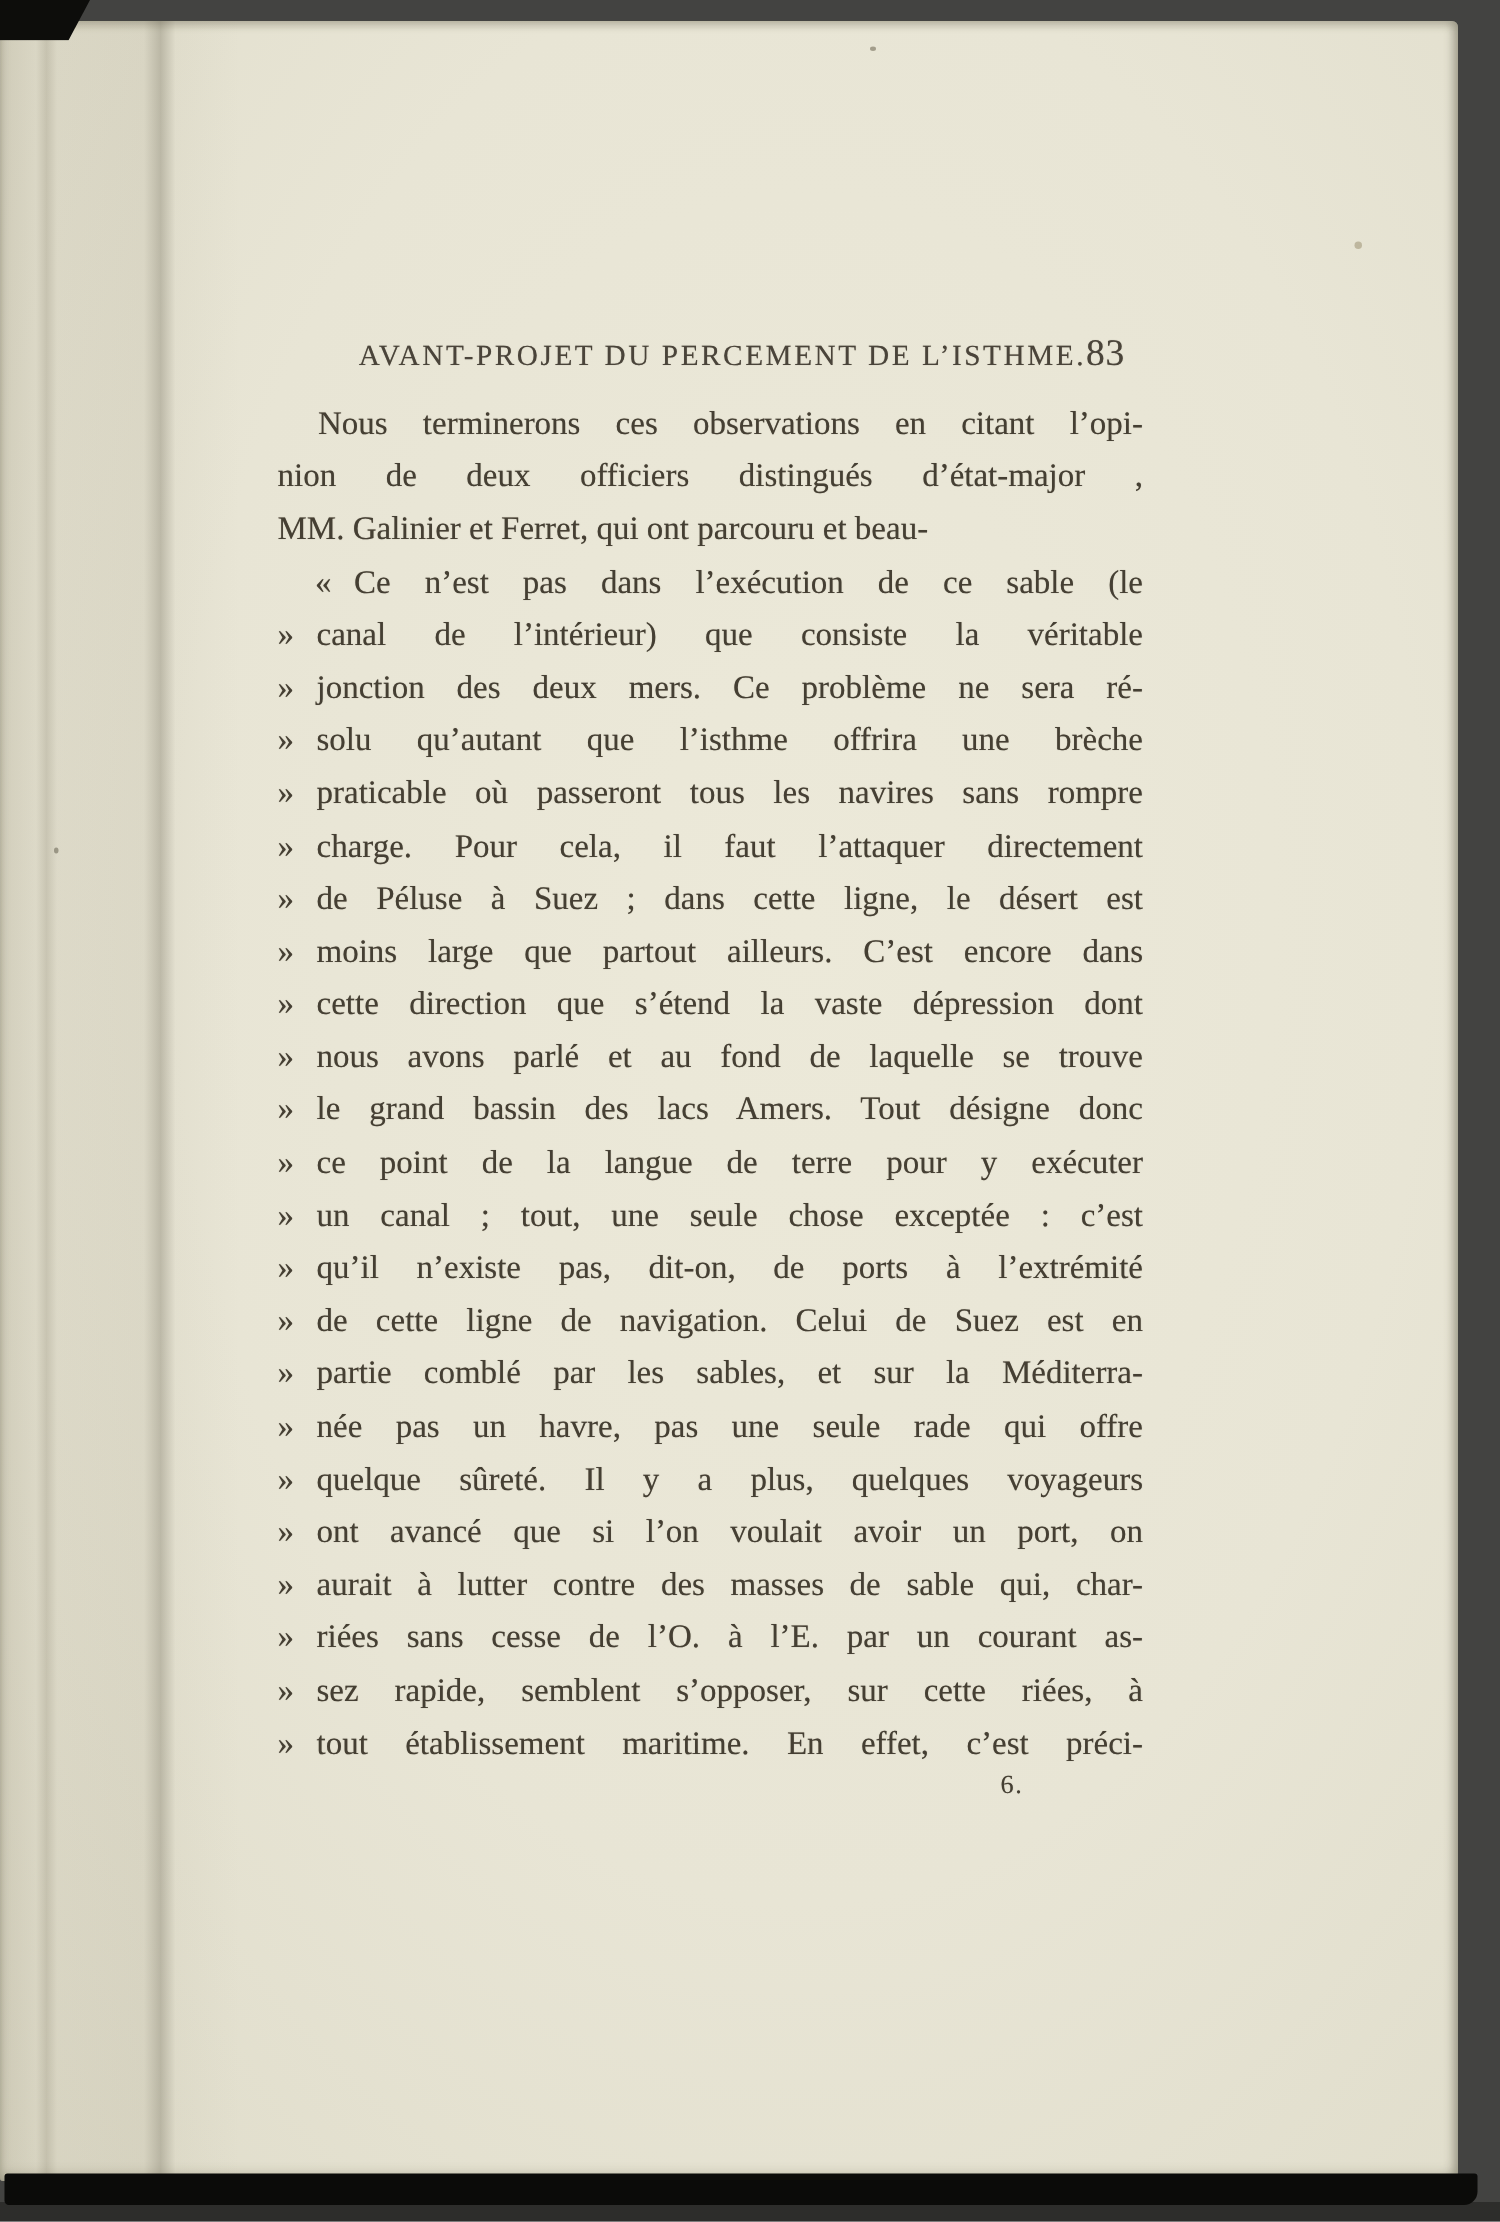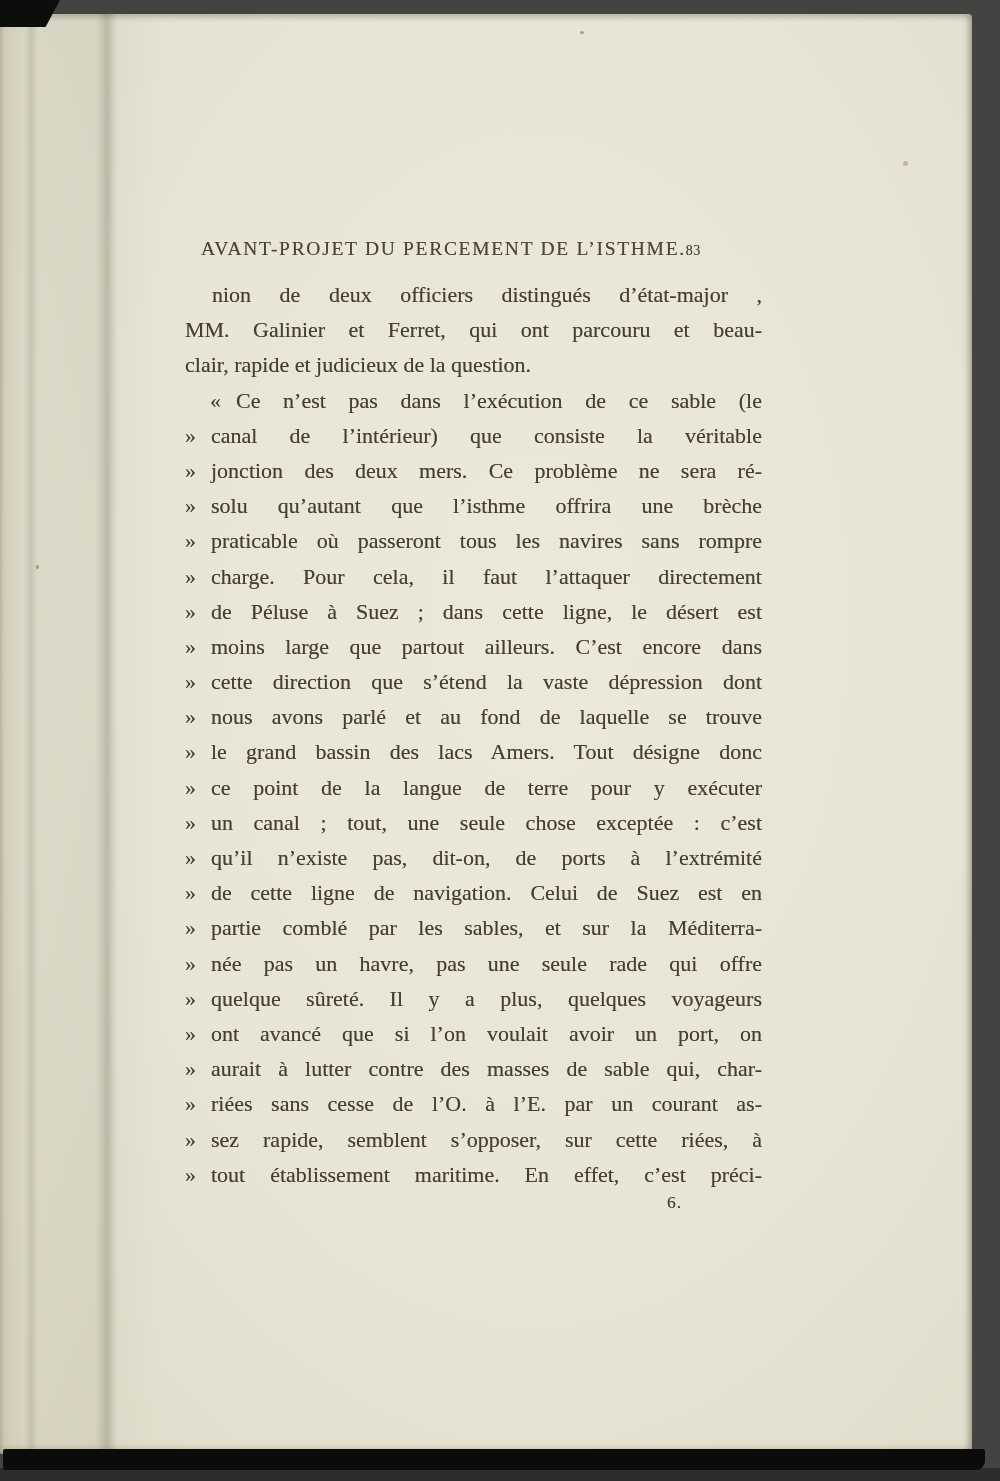--- a/index.html
+++ b/index.html
@@ -43,25 +43,25 @@
   .speck.s3{left:36px;top:565px;width:3px;height:4px;background:rgba(90,85,68,.5);}
 
   
   .textblock{
     position:absolute;left:185px;top:206px;width:577px;
     color:var(--ink,#453f33);
     font-size:22px;line-height:35.2px;
     text-shadow:0 0 .5px rgba(70,62,48,.55);
   }
   .header{
-    display:flex;justify-content:flex-start;align-items:baseline;
+    display:flex;justify-content:flex-end;align-items:baseline;
     font-size:19.5px;line-height:26px;letter-spacing:1.7px;
-    margin:16px 12px 13px 16px;white-space:nowrap;color:#4a443a;
-  }
-  .folio{letter-spacing:.5px;font-size:14px;}
+    margin:3px 12px 13px 16px;white-space:nowrap;color:#4a443a;
+  }
+  .folio{letter-spacing:.5px;font-size:25px;}
   .para div{text-align:justify;text-align-last:justify;height:35.2px;overflow:hidden;}
   .para div:first-of-type{text-indent:27px;}
   .para div:last-of-type{text-align-last:left;}
   .quote .qline{display:flex;height:35.2px;overflow:hidden;}
   .quote .qline:first-of-type{padding-left:25px;}
   .qmark{flex:0 0 26px;}
   .qtext{flex:1;text-align:justify;text-align-last:justify;}
   .sig{margin:-7px 0 0 482px;font-size:17.5px;letter-spacing:1px;}
 </style>
 </head>
@@ -76,27 +76,27 @@
 
     <div class="textblock">
 
       <div class="header">
         <span>AVANT-PROJET DU PERCEMENT DE L’ISTHME.</span>
         <span class="folio">83</span>
       </div>
 
       <div class="para">
 
+          <div>Nous terminerons ces observations en citant l’opi-</div>
 
           <div>nion de deux officiers distingués d’état-major ,</div>
 
           <div>MM. Galinier et Ferret, qui ont parcouru et beau-</div>
 
 
-          <div>clair, rapide et judicieux de la question.</div>
         </div>
 
       <div class="quote">
 
           <div class="qline">
             <span class="qmark">«</span>
             <span class="qtext">Ce n’est pas dans l’exécution de ce sable (le</span>
           </div>
 
           <div class="qline">

